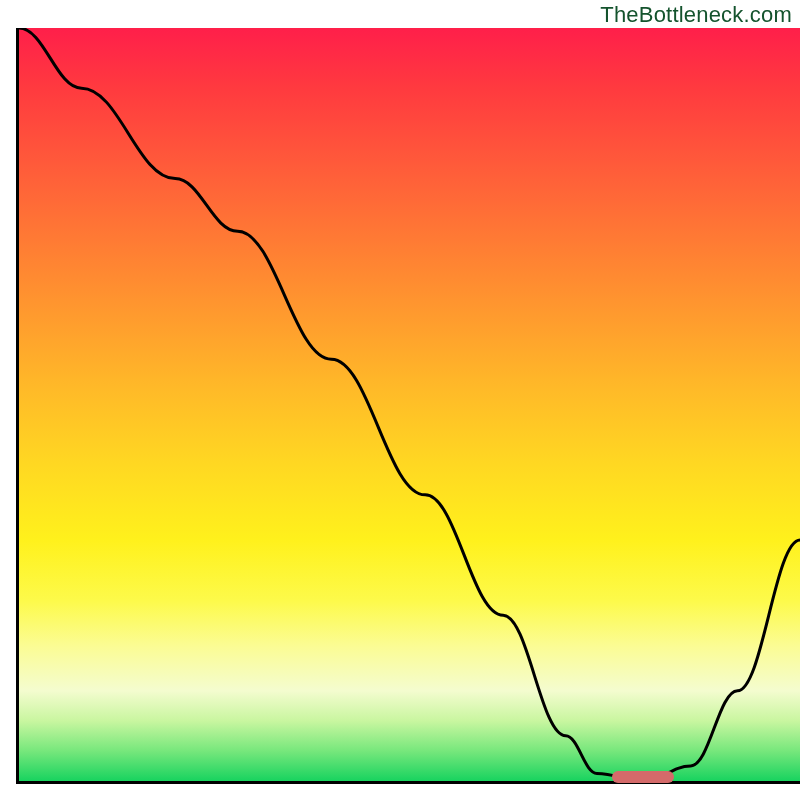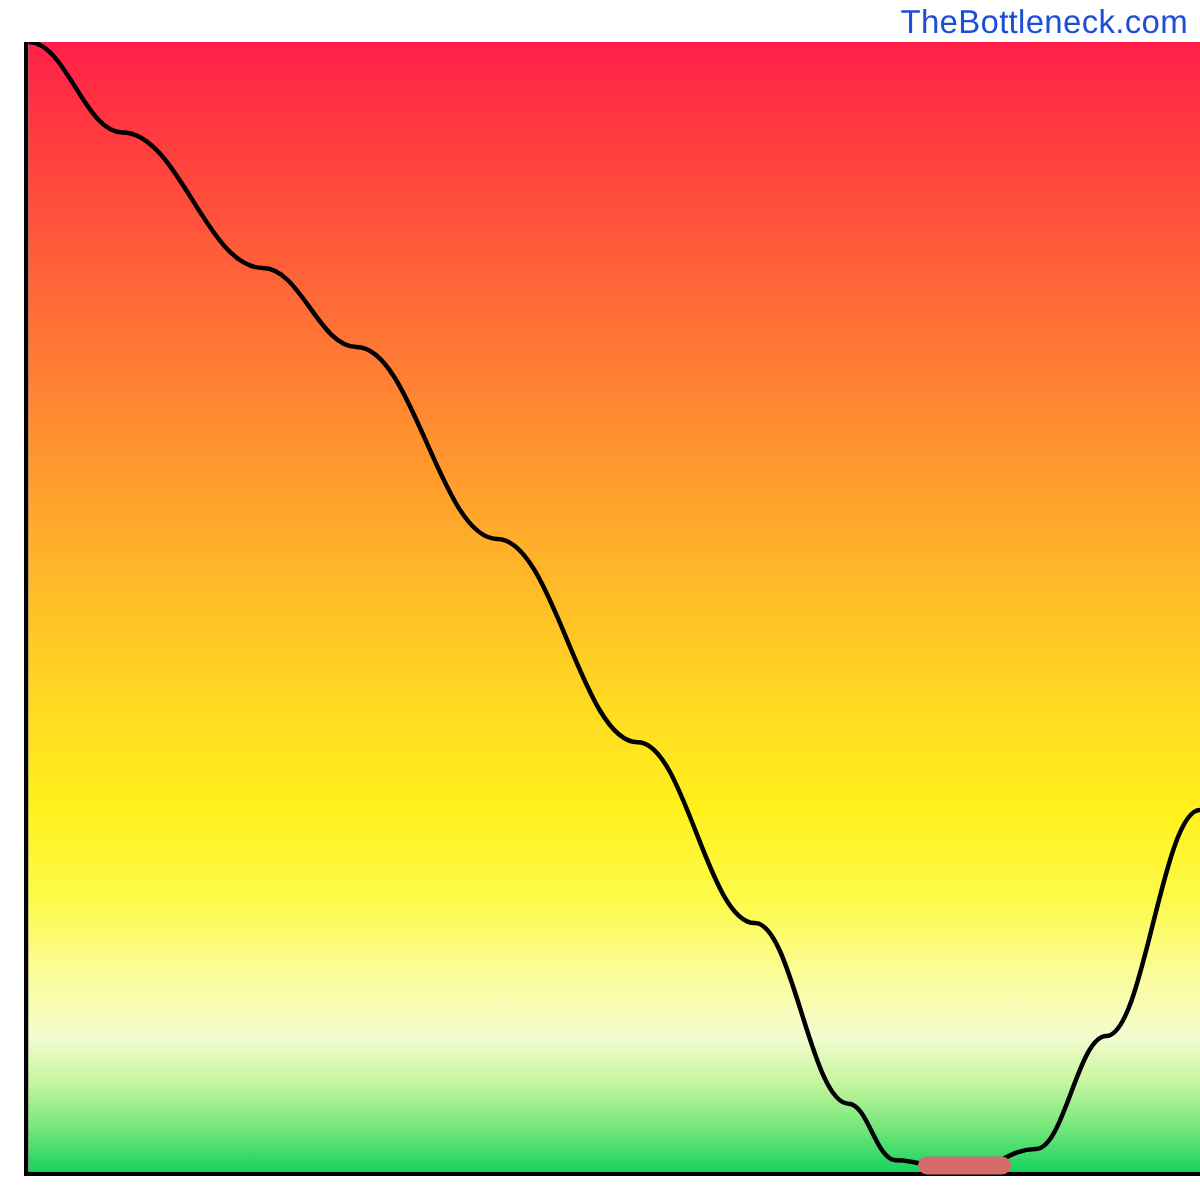--- a/index.html
+++ b/index.html
@@ -9,21 +9,21 @@
     width: 800px;
     height: 800px;
   }
   .watermark {
     position: absolute;
     top: 2px;
     right: 8px;
     font-family: Arial, Helvetica, sans-serif;
     font-size: 22px;
     font-weight: 500;
-    color: #1d4ed8;
+    color: #14532d;
     letter-spacing: 0.2px;
     z-index: 10;
   }
   .plot-area {
     position: absolute;
     left: 16px;
     right: 0;
     top: 28px;
     bottom: 16px;
     border-left: 3px solid #000;

